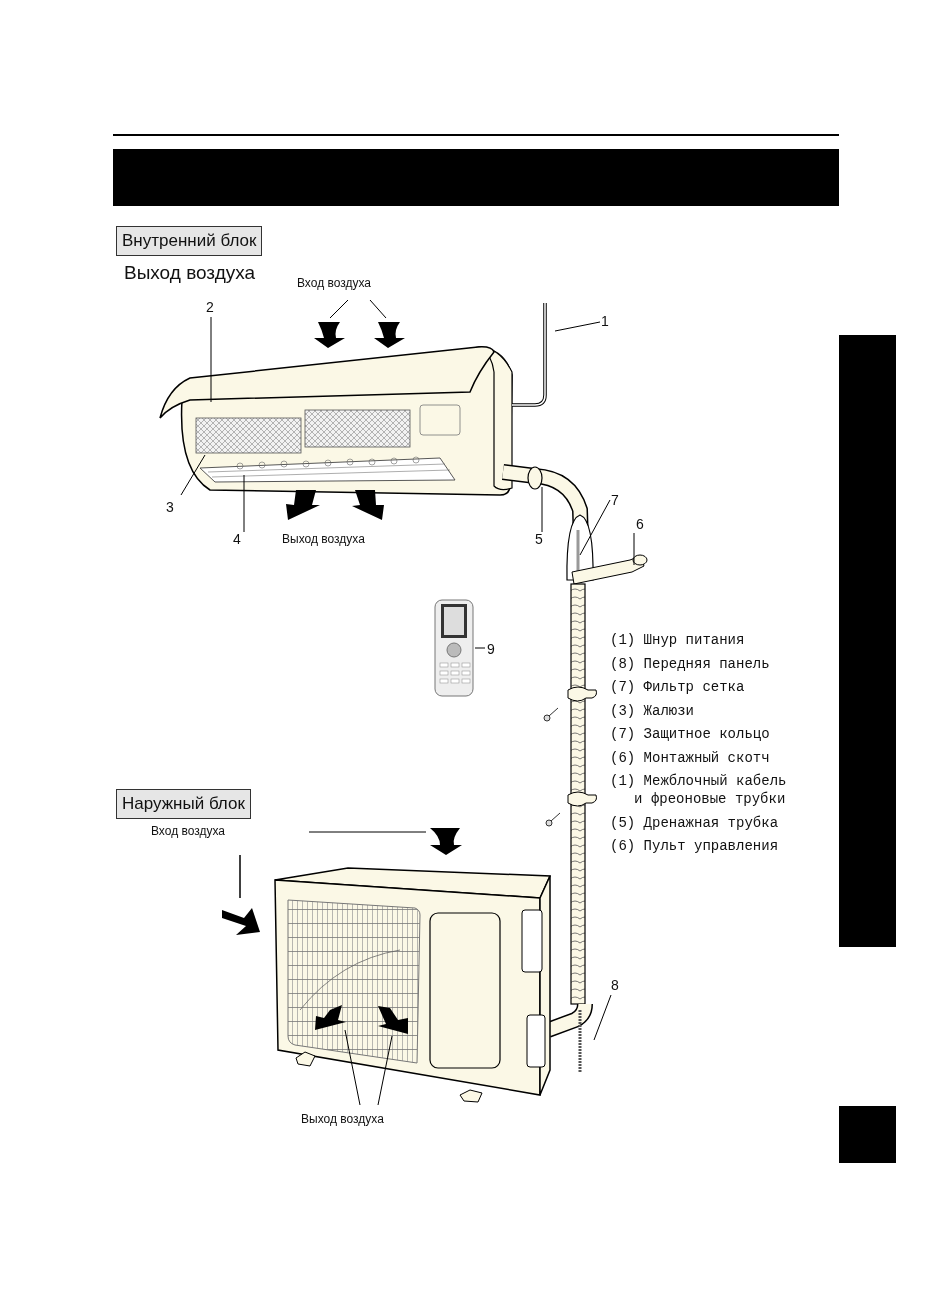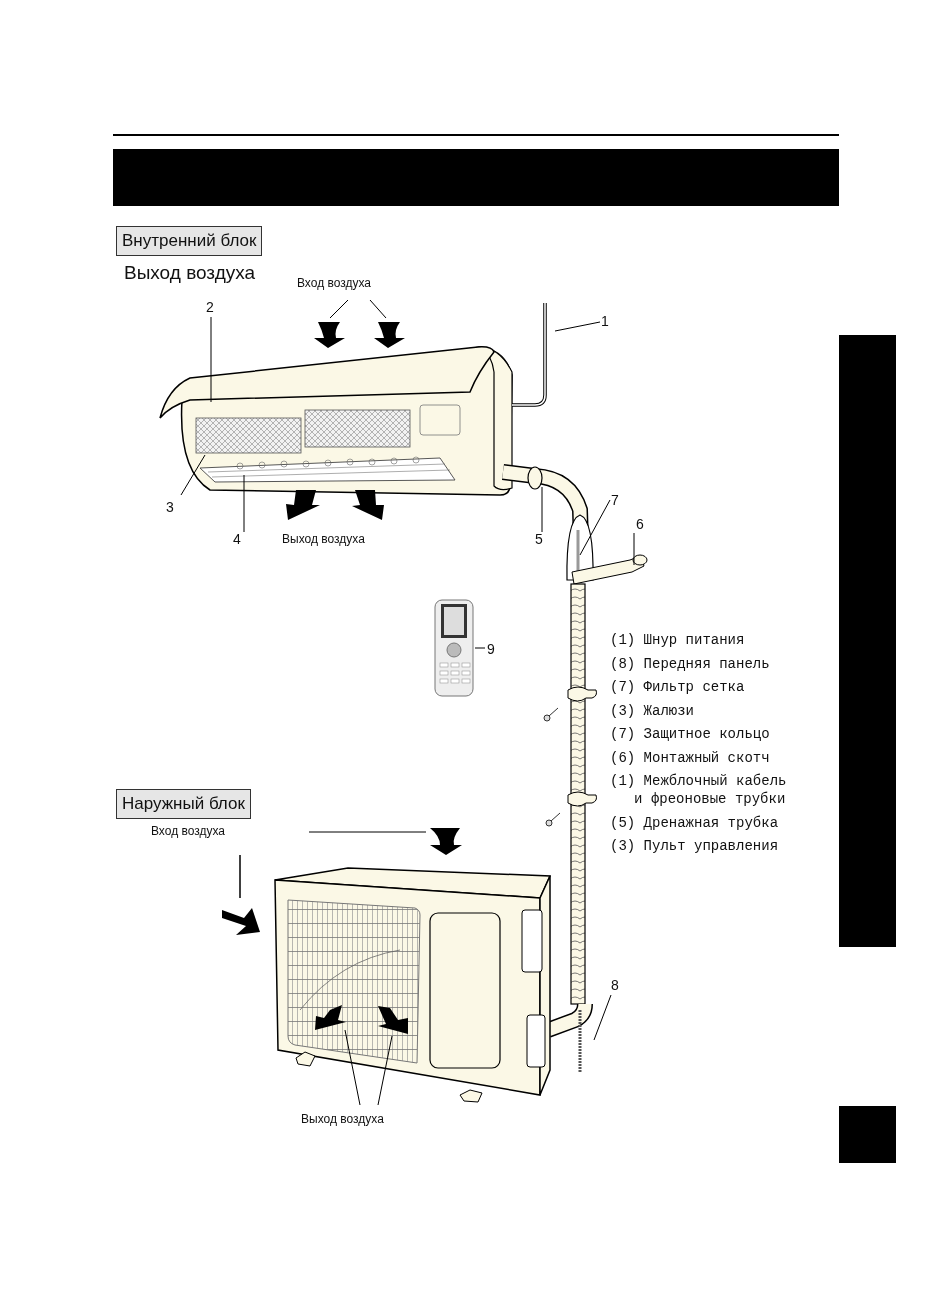--- a/index.html
+++ b/index.html
@@ -192,14 +192,14 @@
 <div class="abs legend">
   <div>(1) Шнур питания</div>
   <div>(8) Передняя панель</div>
   <div>(7) Фильтр сетка</div>
   <div>(3) Жалюзи</div>
   <div>(7) Защитное кольцо</div>
   <div>(6) Монтажный скотч</div>
   <div style="height:18px;">(1) Межблочный кабель</div>
   <div class="indent">и фреоновые трубки</div>
   <div>(5) Дренажная трубка</div>
-  <div>(3) Пульт управления</div>
+  <div>(6) Пульт управления</div>
 </div>
 
 </body></html>

